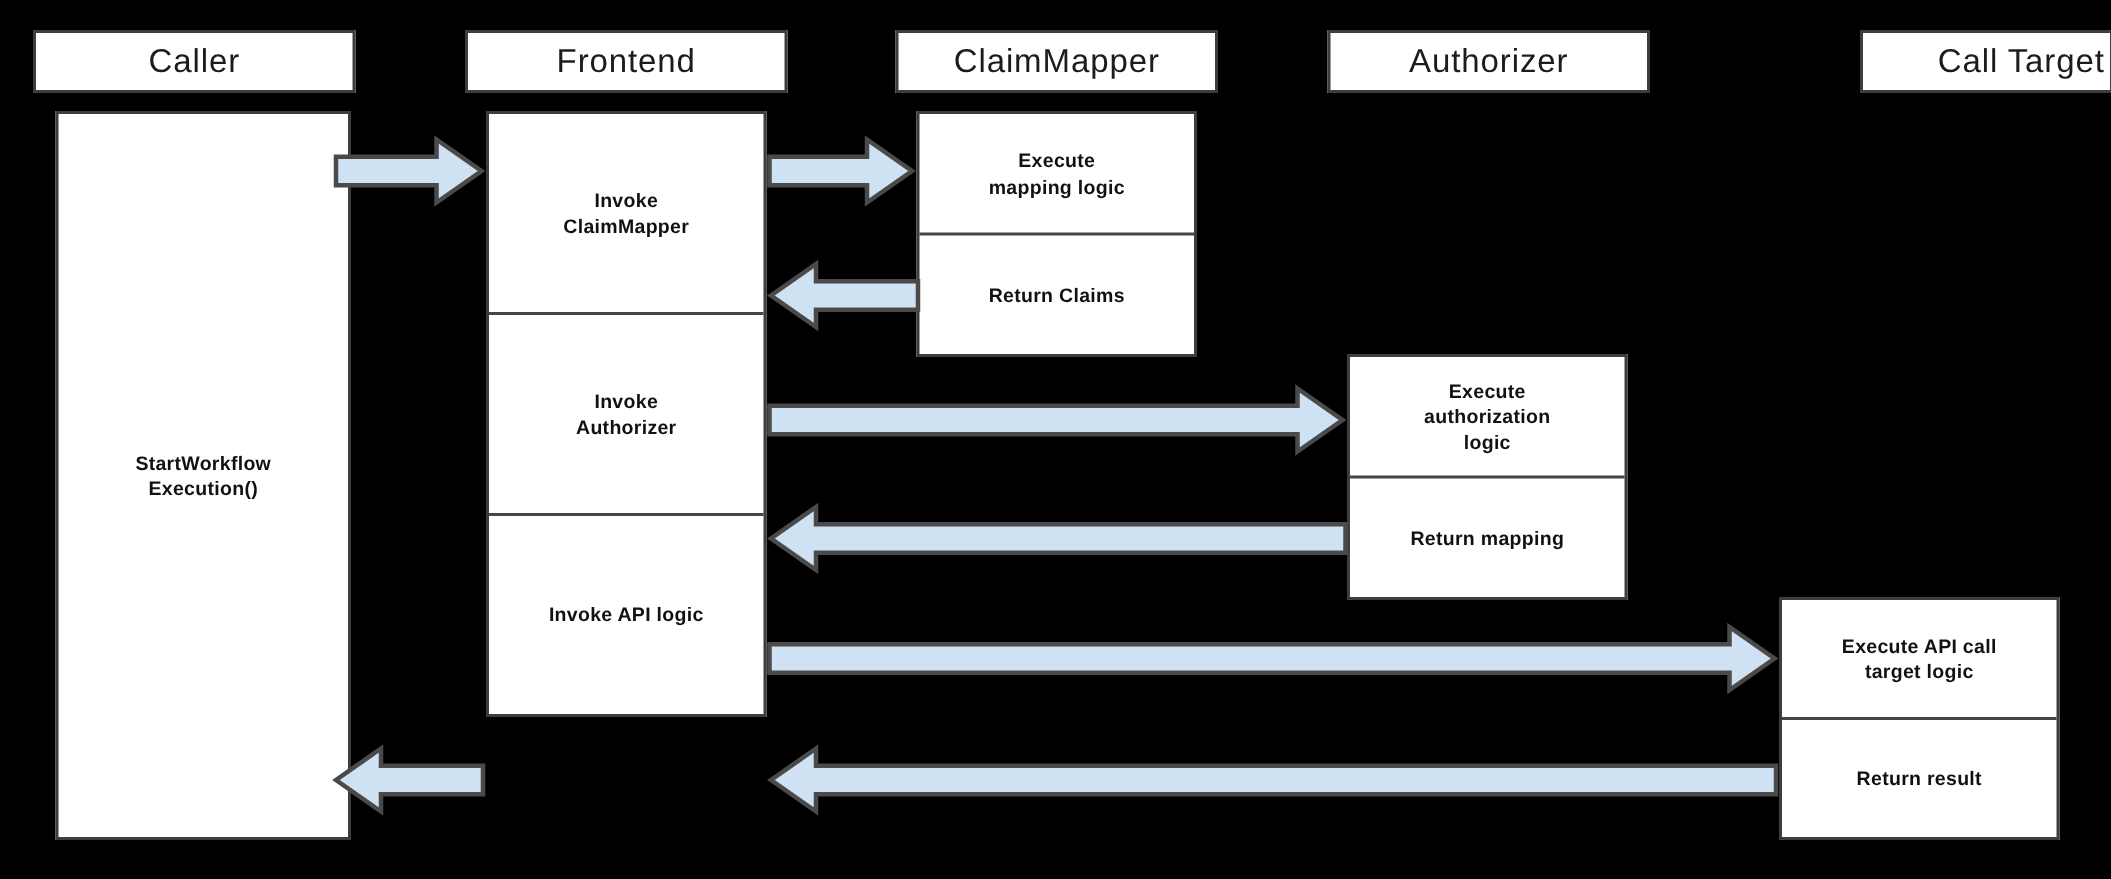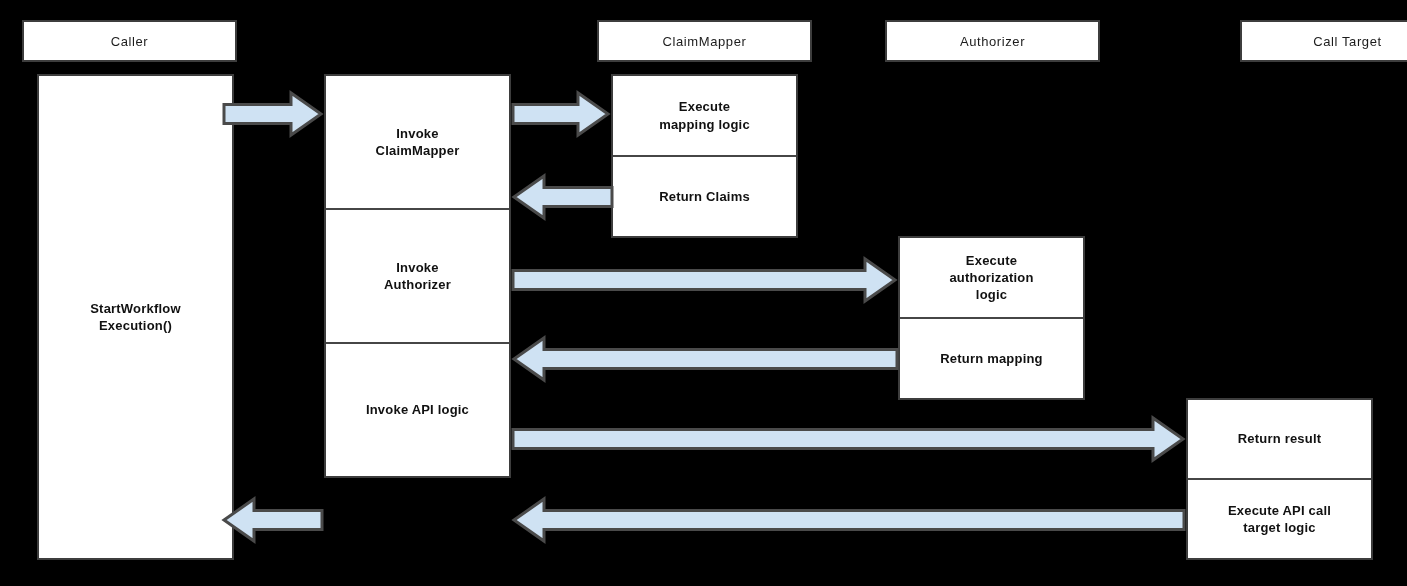--- a/index.html
+++ b/index.html
@@ -19,21 +19,21 @@
     position: absolute;
     top: 20px;
     height: 42px;
     width: 215px;
     background: #ffffff;
     border: 2px solid #3d3d3d;
     box-sizing: border-box;
     display: flex;
     align-items: center;
     justify-content: center;
-    font-size: 13px;
+    font-size: 22px;
     letter-spacing: 0.6px;
     color: #1c1c1c;
   }
   .activation {
     position: absolute;
     background: #ffffff;
     border: 2px solid #3d3d3d;
     box-sizing: border-box;
     display: flex;
     flex-direction: column;
@@ -62,20 +62,21 @@
     height: 586px;
     pointer-events: none;
   }
 </style>
 </head>
 <body>
 
 <div class="canvas">
 
   <div class="lane-header" style="left:22px">Caller</div>
+  <div class="lane-header" style="left:310px">Frontend</div>
   <div class="lane-header" style="left:597px">ClaimMapper</div>
   <div class="lane-header" style="left:885px">Authorizer</div>
   <div class="lane-header" style="left:1240px">Call Target</div>
 
   <div class="activation" style="left:37px; top:74px; width:197px; height:486px">
     <div class="section">StartWorkflow
 Execution()</div>
   </div>
 
   <div class="activation" style="left:324px; top:74px; width:187px; height:404px">
@@ -93,23 +94,23 @@
   </div>
 
   <div class="activation" style="left:898px; top:236px; width:187px; height:164px">
     <div class="section">Execute
 authorization
 logic</div>
     <div class="section">Return mapping</div>
   </div>
 
   <div class="activation" style="left:1186px; top:398px; width:187px; height:162px">
-    <div class="section">Return result</div>
     <div class="section">Execute API call
 target logic</div>
+    <div class="section">Return result</div>
   </div>
 
   <svg class="arrow-layer" id="arrow-layer" viewBox="0 0 1407 586">
       <polygon points="224,104.5 291,104.5 291,93 321,114 291,135 291,123.5 224,123.5" fill="#cfe2f3" stroke="#4a4a4a" stroke-width="3"></polygon>
       <polygon points="513,104.5 578,104.5 578,93 608,114 578,135 578,123.5 513,123.5" fill="#cfe2f3" stroke="#4a4a4a" stroke-width="3"></polygon>
       <polygon points="612,187.5 544,187.5 544,176 514,197 544,218 544,206.5 612,206.5" fill="#cfe2f3" stroke="#4a4a4a" stroke-width="3"></polygon>
       <polygon points="513,270.5 865,270.5 865,259 895,280 865,301 865,289.5 513,289.5" fill="#cfe2f3" stroke="#4a4a4a" stroke-width="3"></polygon>
       <polygon points="897,349.5 544,349.5 544,338 514,359 544,380 544,368.5 897,368.5" fill="#cfe2f3" stroke="#4a4a4a" stroke-width="3"></polygon>
       <polygon points="513,429.5 1153,429.5 1153,418 1183,439 1153,460 1153,448.5 513,448.5" fill="#cfe2f3" stroke="#4a4a4a" stroke-width="3"></polygon>
       <polygon points="1184,510.5 544,510.5 544,499 514,520 544,541 544,529.5 1184,529.5" fill="#cfe2f3" stroke="#4a4a4a" stroke-width="3"></polygon>

